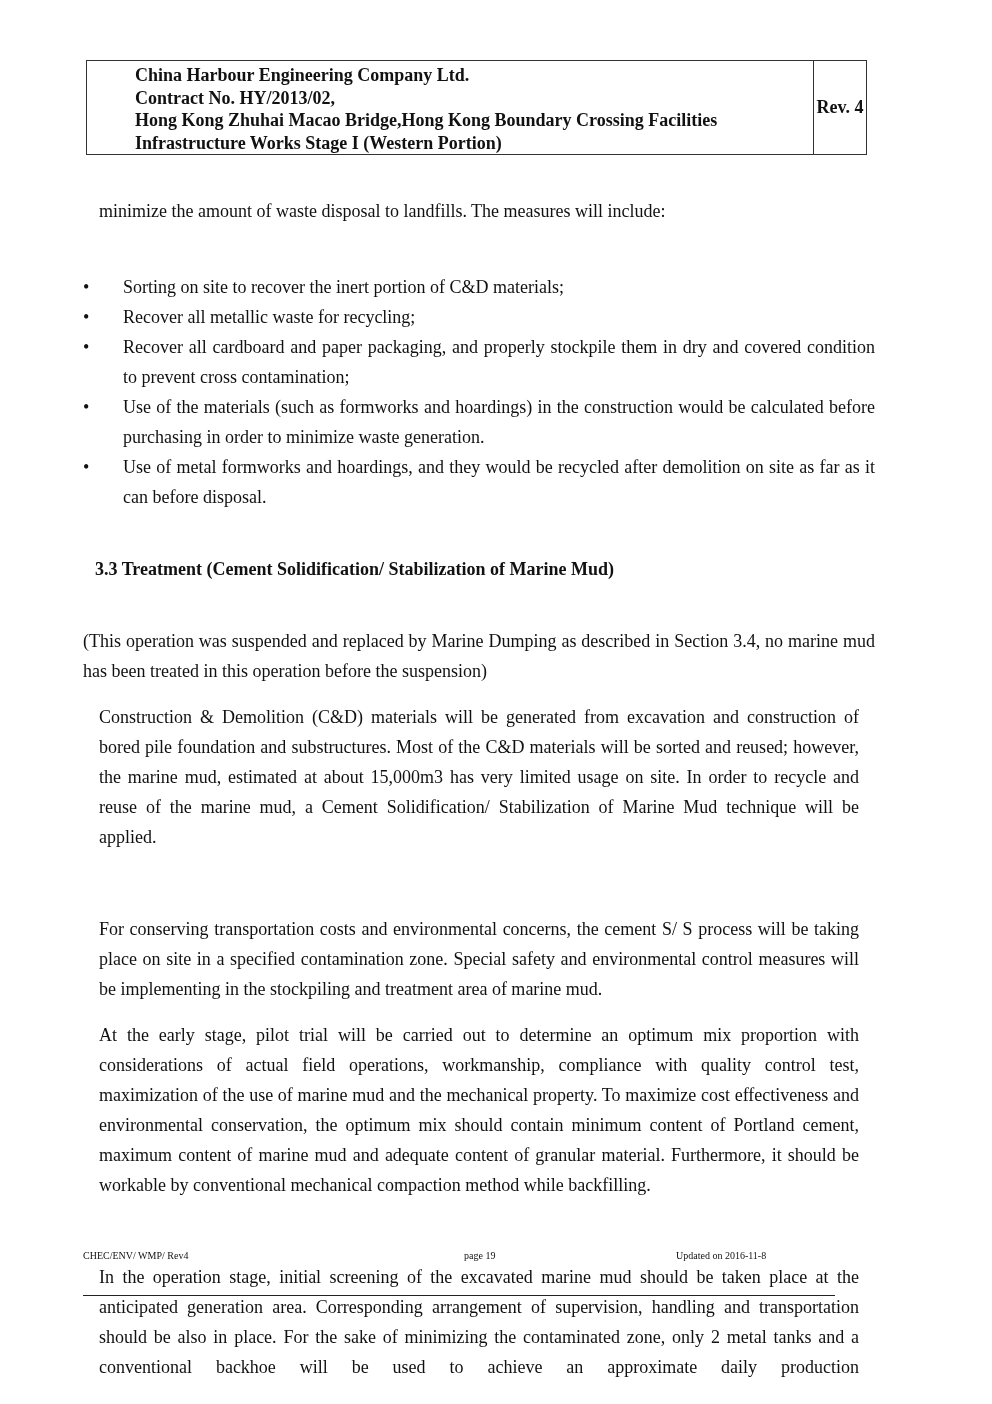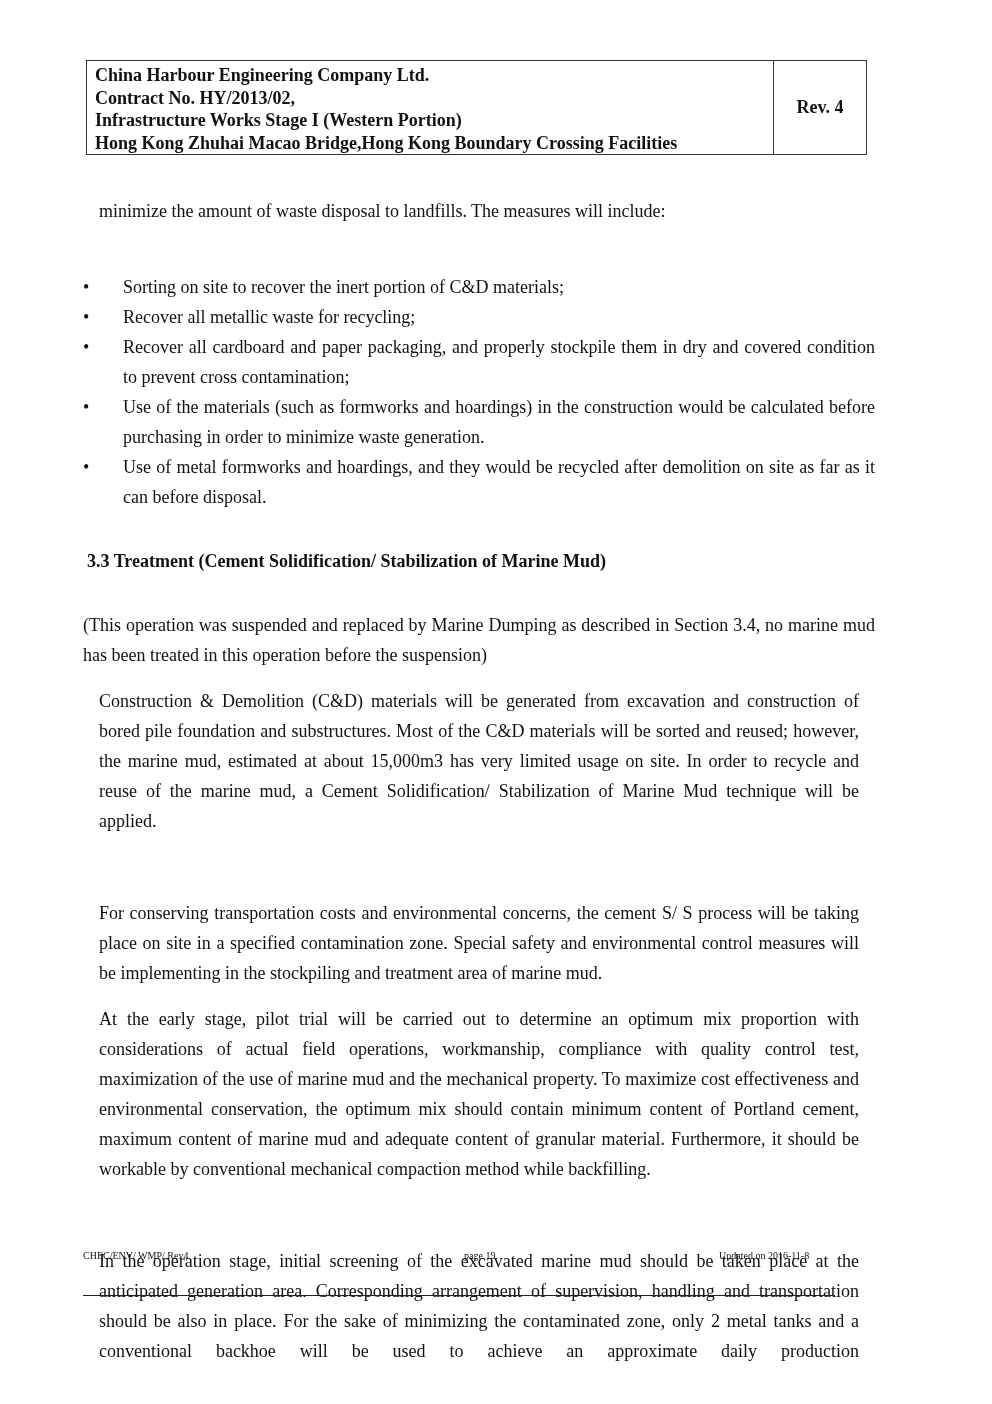--- a/index.html
+++ b/index.html
@@ -1,45 +1,45 @@
 <!DOCTYPE html>
 <html><head>
 <meta charset="utf-8">
 <style>
   html, body { margin: 0; padding: 0; background: #ffffff; }
   body { width: 992px; height: 1404px; position: relative; overflow: hidden;
          font-family: "Liberation Serif", "DejaVu Serif", serif; color: #111; }
   .hdr { position: absolute; left: 86px; top: 60px; width: 781px; height: 95px;
-         border: 1px solid #333; box-sizing: border-box; display: flex; }
+         border: 1px solid #333; box-sizing: border-box; display: flex; padding-left: 40px; }
   .hdr-left { width: 687px; border-right: 1px solid #333; box-sizing: border-box;
               padding: 3px 0 0 8px; font-weight: bold; font-size: 18px; line-height: 22.5px; }
   .hdr-right { flex: 1; display: flex; align-items: center; justify-content: center;
                font-weight: bold; font-size: 18px; }
   .hdr-line { display: block; white-space: nowrap; }
   .content { position: absolute; left: 83px; width: 792px; top: 180px; font-size: 18px; }
   .p { margin: 16px; line-height: 30px; text-align: justify; text-align-last: left; }
   .bul { list-style: none; margin: 0; padding: 0; }
   .bul li { position: relative; padding-left: 40px; line-height: 30px; text-align: justify; }
   .bul li .dot { position: absolute; left: 0; top: 0; }
-  .h { font-weight: bold; margin: 4px; line-height: 30px; }
+  .h { font-weight: bold; margin: 12px; line-height: 30px; }
   .b { font-weight: normal; margin: 0; line-height: 30px; text-align: justify; }
   .gap { height: 30px; }
   .footer-line { position: absolute; left: 83px; top: 1295px; width: 752px; height: 0;
                  border-top: 1.5px solid #222; }
   .footer { position: absolute; top: 1250px; font-size: 10px; }
 </style>
 </head>
 <body>
 
 <div class="hdr">
   <div class="hdr-left">
     <span class="hdr-line">China Harbour Engineering Company Ltd.</span>
     <span class="hdr-line">Contract No. HY/2013/02,</span>
+    <span class="hdr-line">Hong Kong Zhuhai Macao Bridge,Hong Kong Boundary Crossing Facilities</span>
     <span class="hdr-line">Infrastructure Works Stage I (Western Portion)</span>
-    <span class="hdr-line">Hong Kong Zhuhai Macao Bridge,Hong Kong Boundary Crossing Facilities</span>
   </div>
   <div class="hdr-right">
     <span>Rev. 4</span>
   </div>
 </div>
 
 <div class="content">
   <p class="p">minimize the amount of waste disposal to landfills. The measures will include:</p>
   <div class="gap"></div>
   <ul class="bul">
@@ -57,13 +57,13 @@
   <div class="gap"></div>
   <p class="p">For conserving transportation costs and environmental concerns, the cement S/ S process will be taking place on site in a specified contamination zone. Special safety and environmental control measures will be implementing in the stockpiling and treatment area of marine mud.</p>
   <p class="p">At the early stage, pilot trial will be carried out to determine an optimum mix proportion with considerations of actual field operations, workmanship, compliance with quality control test, maximization of the use of marine mud and the mechanical property. To maximize cost effectiveness and environmental conservation, the optimum mix should contain minimum content of Portland cement, maximum content of marine mud and adequate content of granular material. Furthermore, it should be workable by conventional mechanical compaction method while backfilling.</p>
   <div class="gap"></div>
   <p class="p" style="text-align-last: justify;">In the operation stage, initial screening of the excavated marine mud should be taken place at the anticipated generation area. Corresponding arrangement of supervision, handling and transportation should be also in place. For the sake of minimizing the contaminated zone, only 2 metal tanks and a conventional backhoe will be used to achieve an approximate daily production</p>
 </div>
 
 <div class="footer-line"></div>
 <span class="footer" style="left:83px;">CHEC/ENV/ WMP/ Rev4</span>
 <span class="footer" style="left:464px;">page 19</span>
-<span class="footer" style="left:676px;margin-left:43px;">Updated on 2016-11-8</span>
+<span class="footer" style="left:676px;">Updated on 2016-11-8</span>
 
 </body></html>

